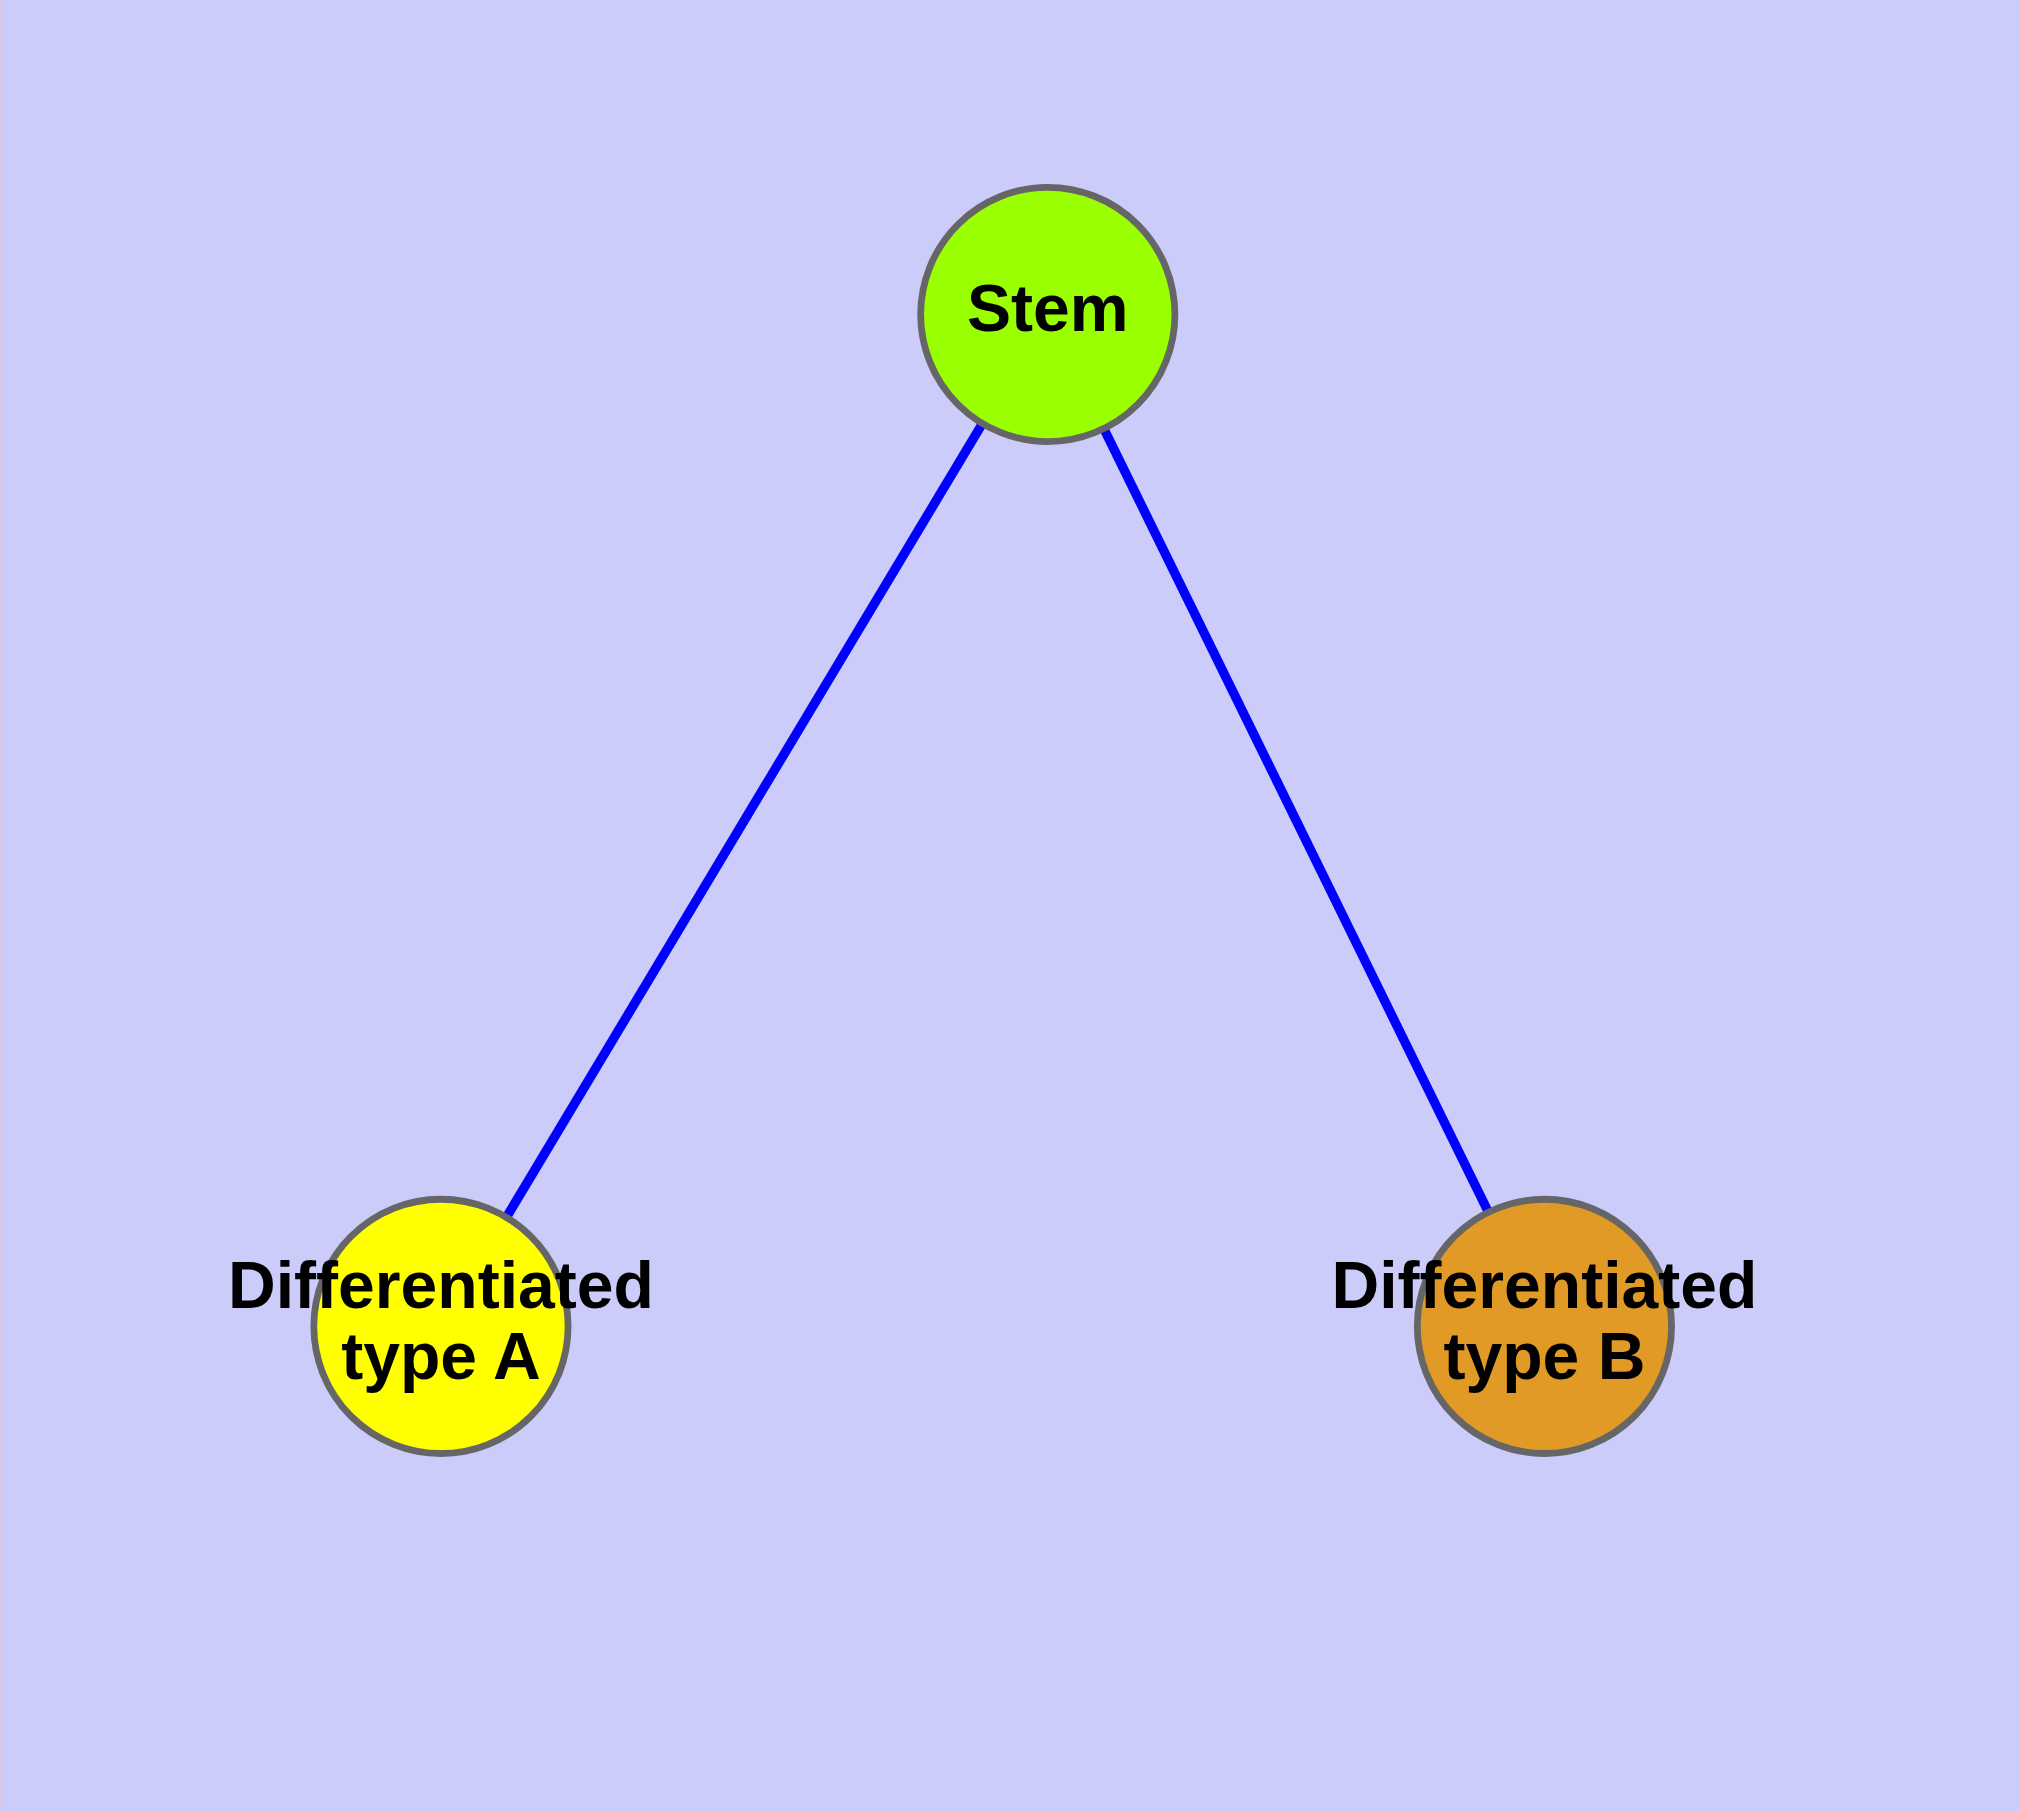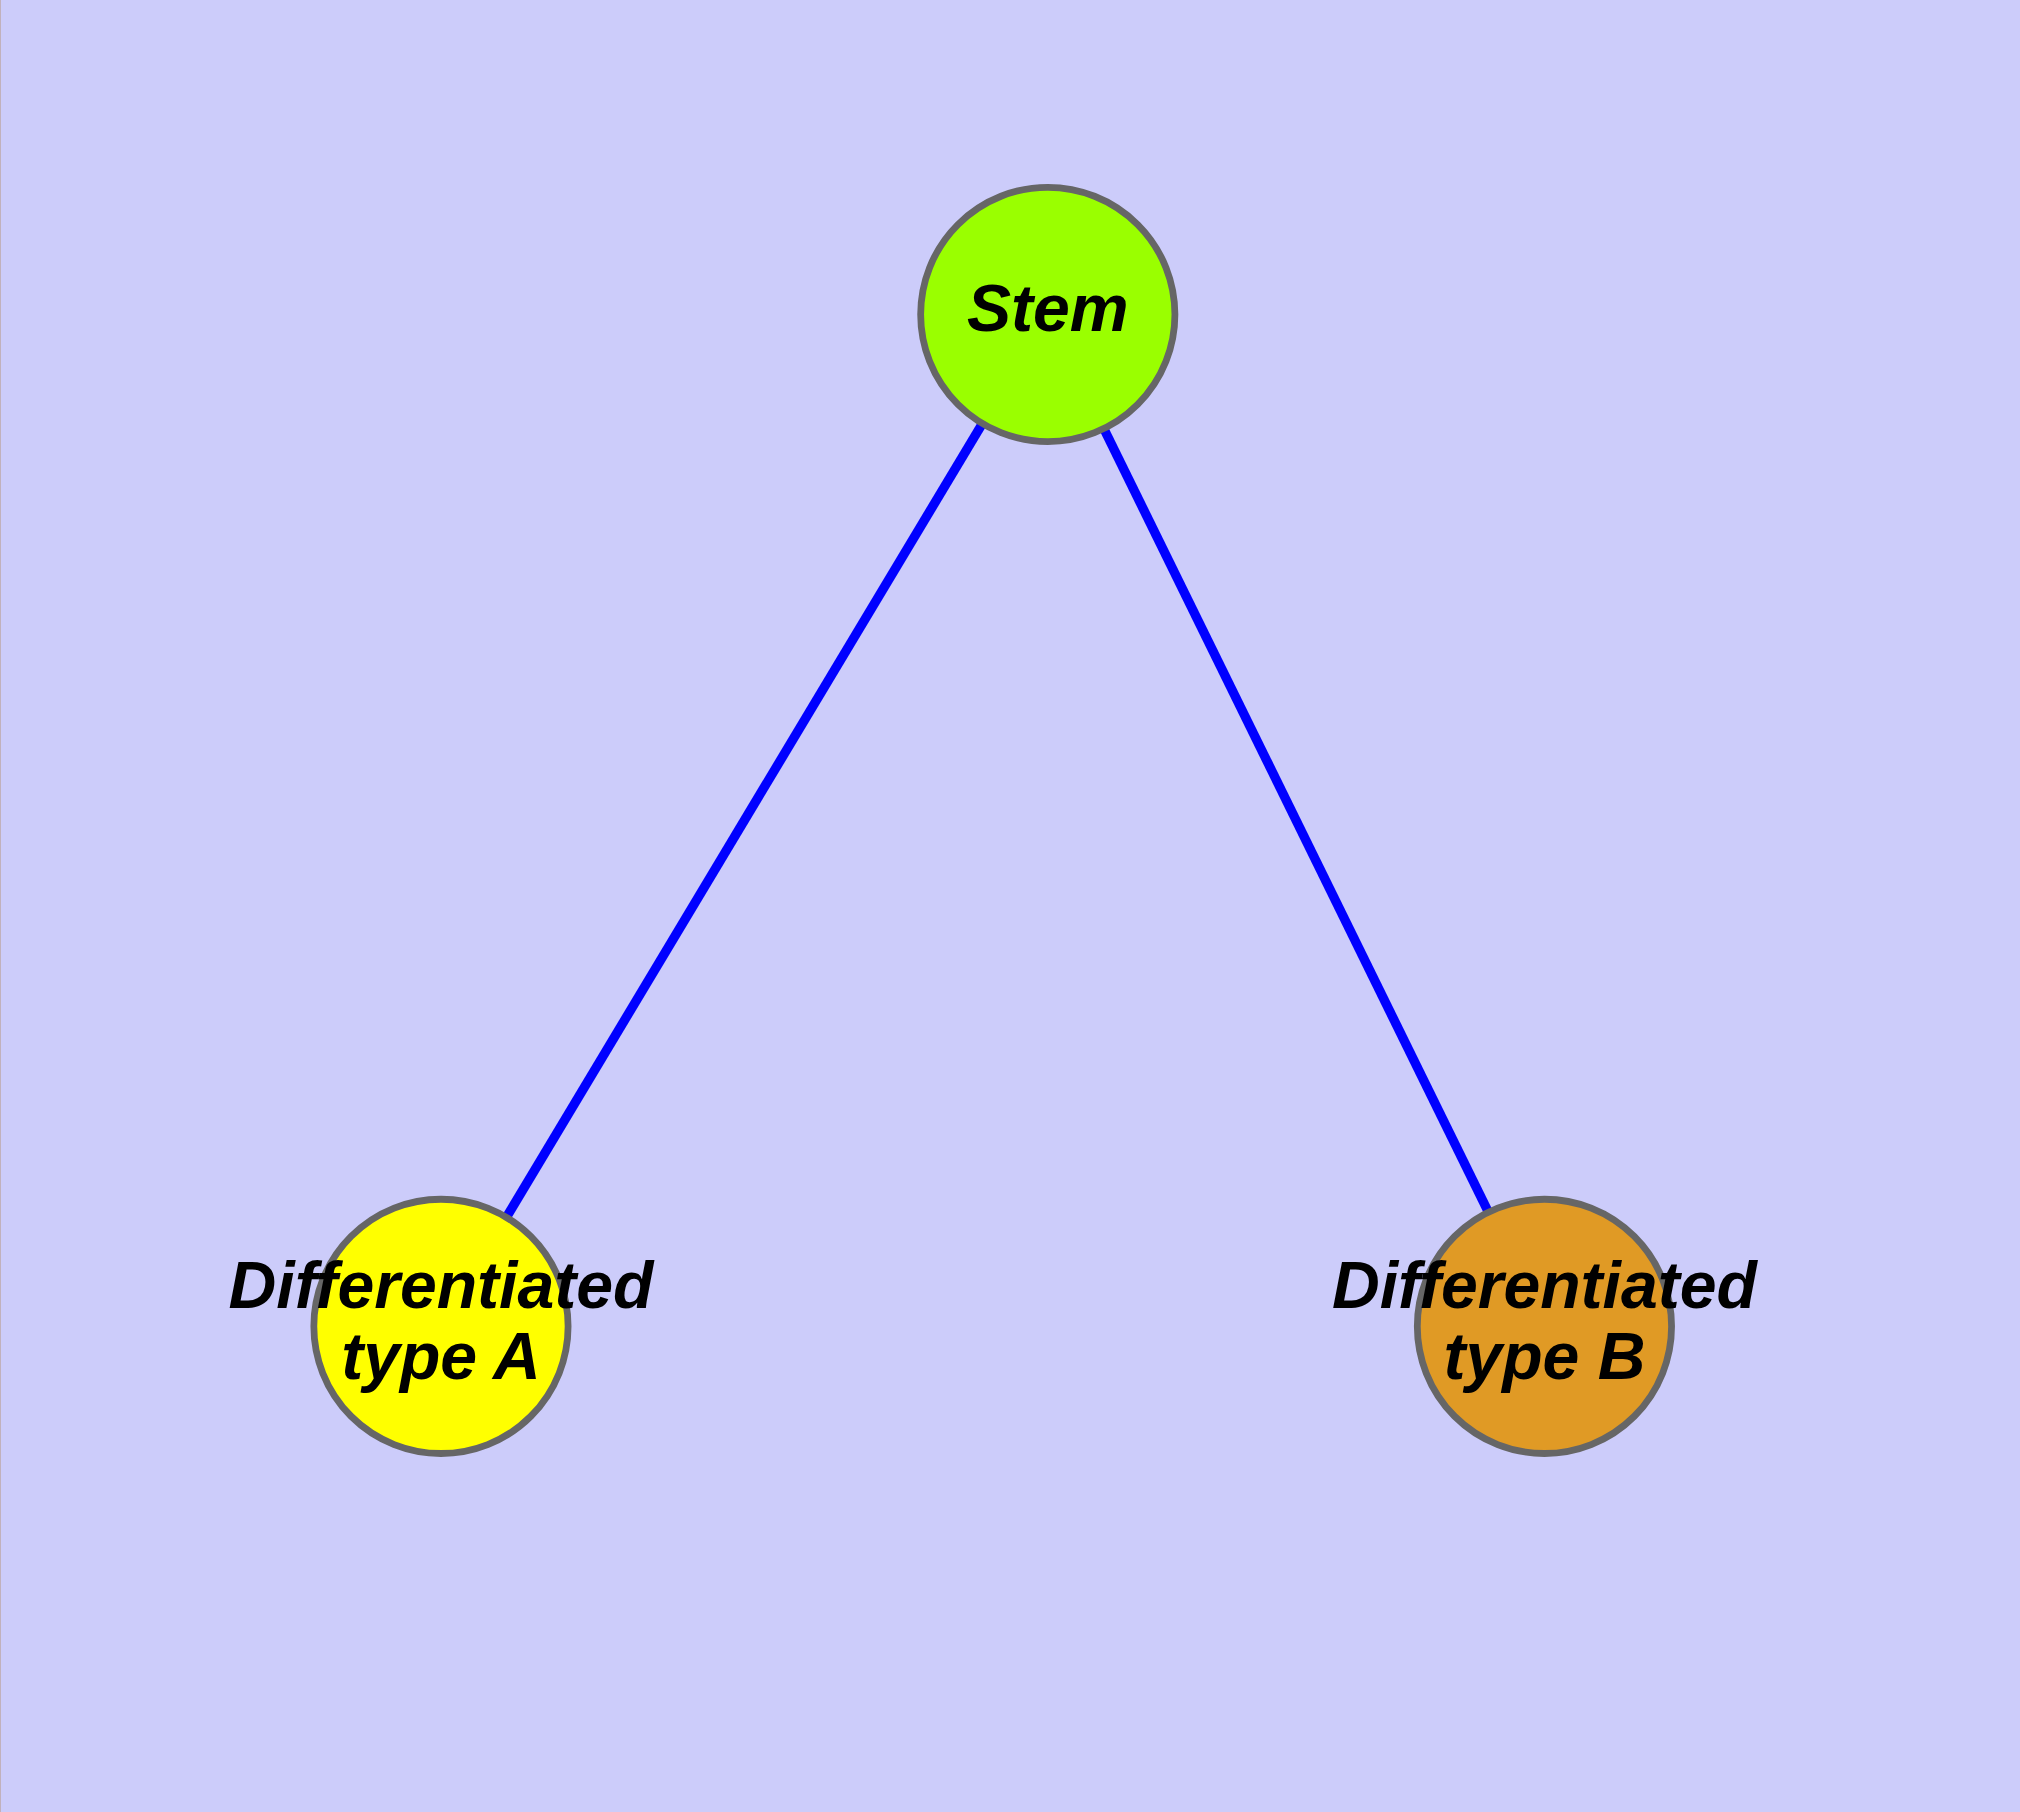--- a/index.html
+++ b/index.html
@@ -36,21 +36,21 @@
   .edge-line {
     stroke-linecap: butt;
   }
   .node-circle {
     stroke-width: 8;
   }
 </style>
 </head>
 <body>
 
-<div id="canvas" style="background: #a16207; font-style: italic;">
+<div id="canvas" style="background: #fdba74;">
   <svg id="graph-svg" viewBox="0 0 2384 2138">
 
     <rect id="bg-rect" x="0" y="0" width="2384" height="2138" fill="#CCCCFA"></rect>
 
     <g id="edges-layer">
         <line x1="1161.9430345009848" y1="494.49723017573183" x2="594.0569654990151" y2="1441.5027698242682" stroke="#0000FF" stroke-width="11" class="edge-line"></line>
         <line x1="1299.4442493966048" y1="500.270364811512" x2="1758.5557506033952" y2="1435.729635188488" stroke="#0000FF" stroke-width="11" class="edge-line"></line>
       </g>
 
     <g id="nodes-layer">

